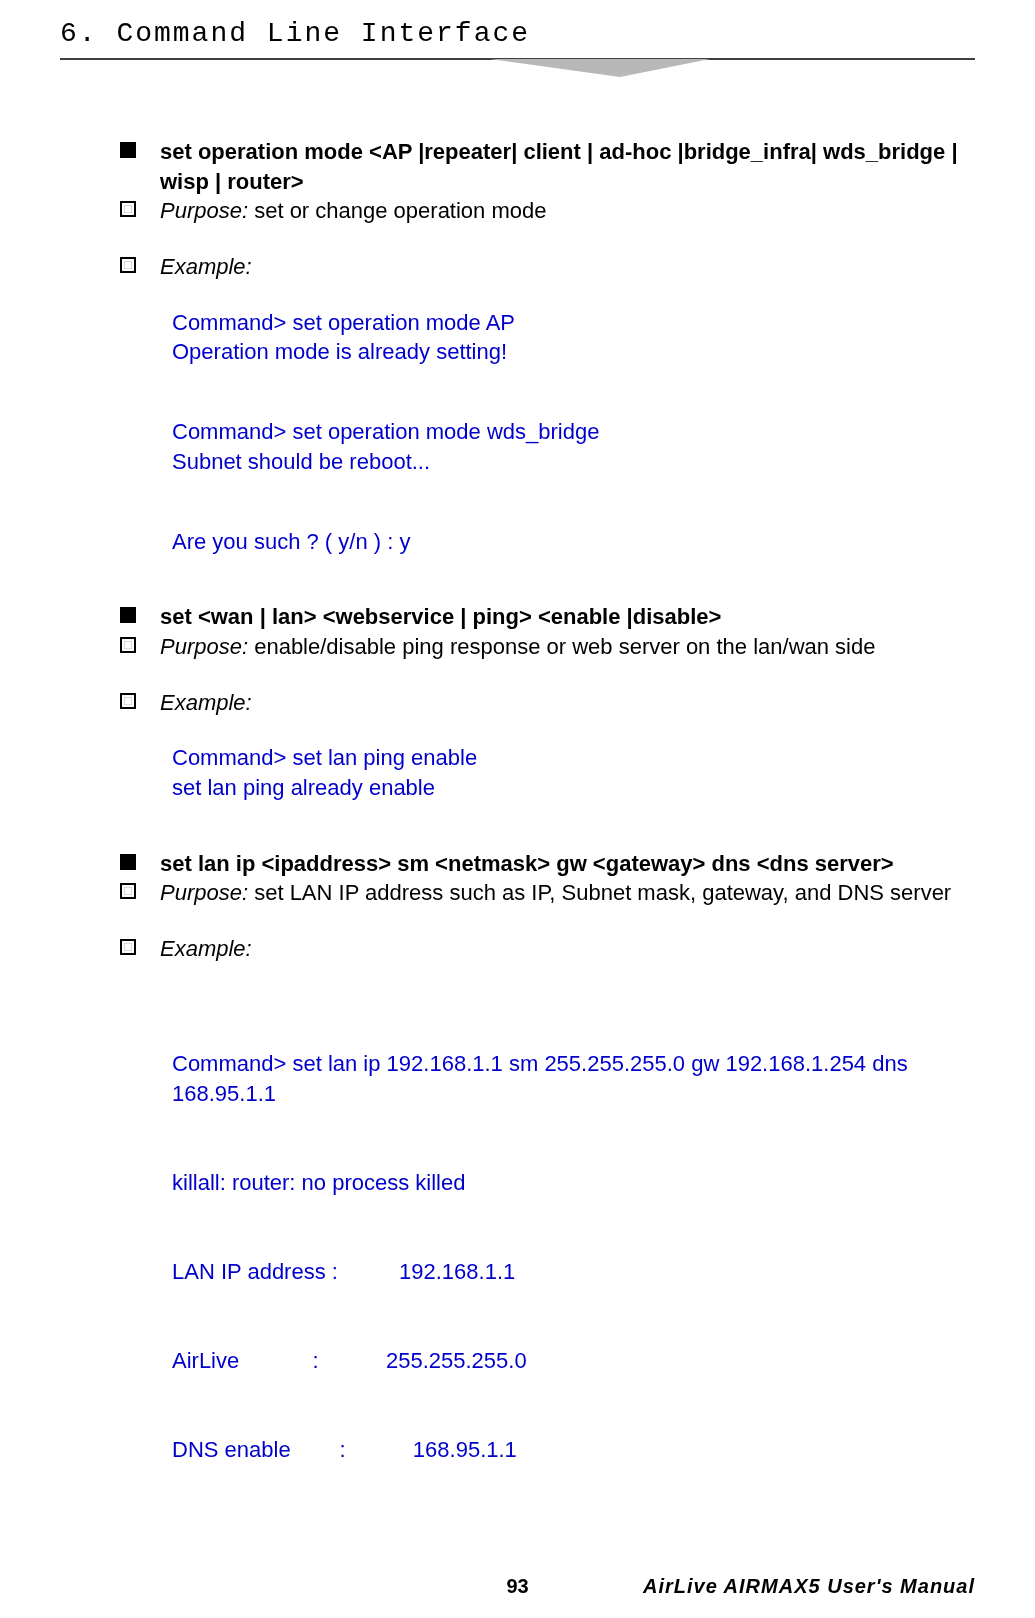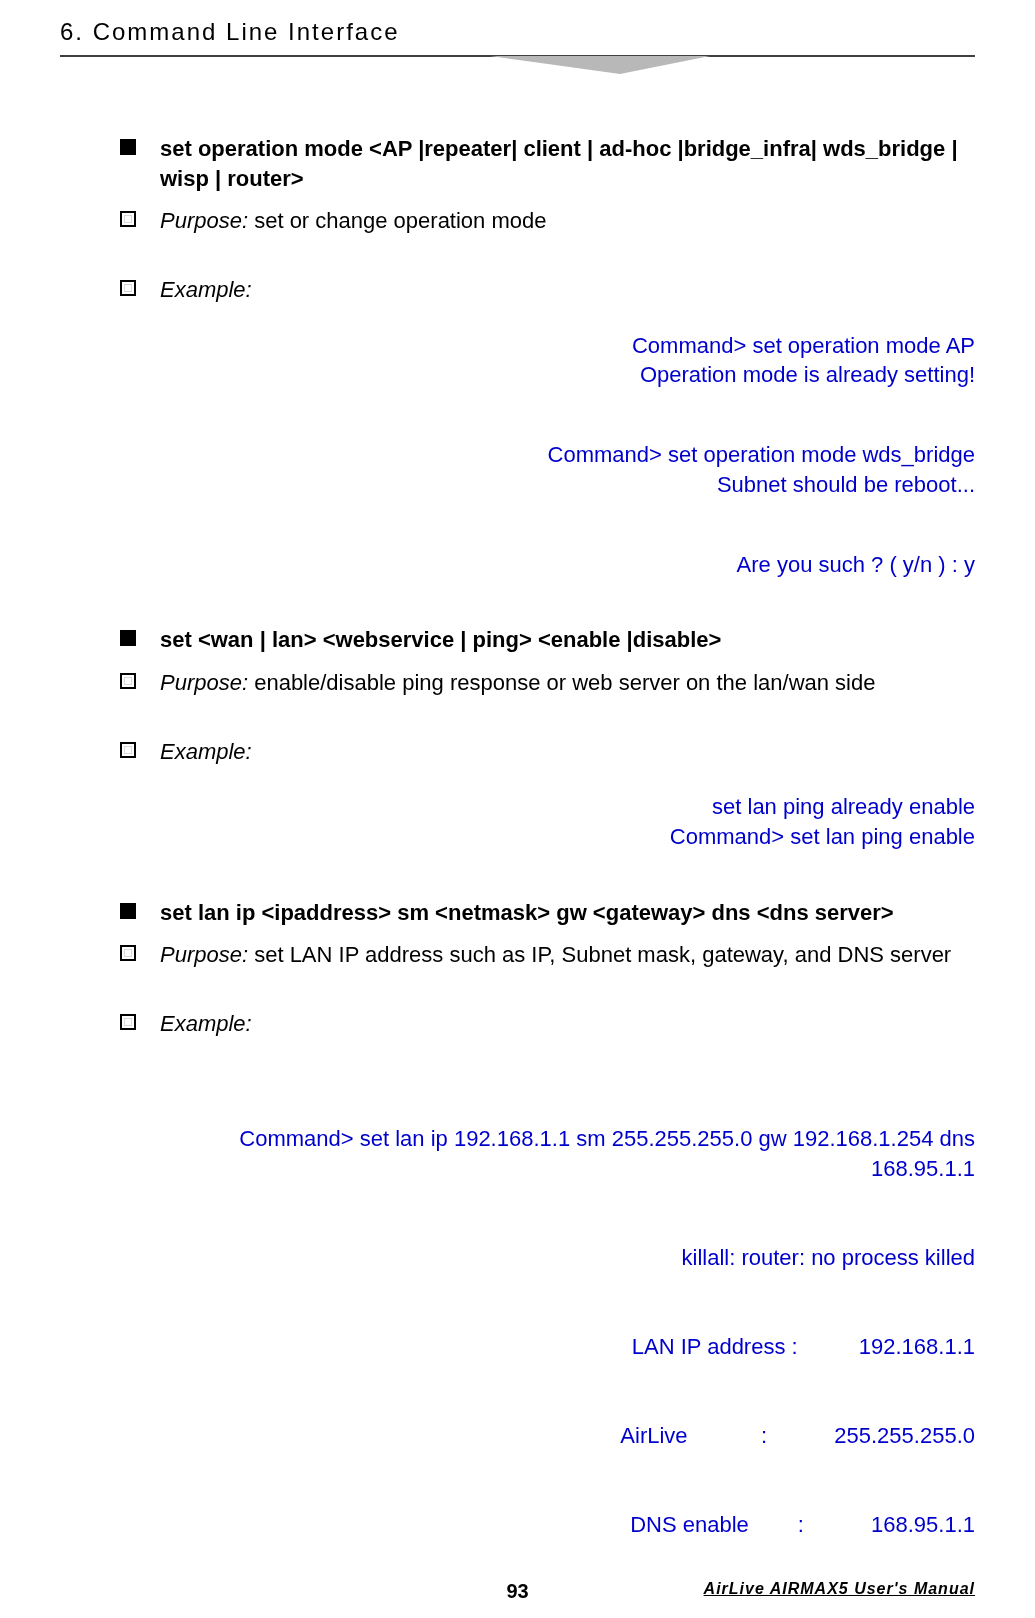--- a/index.html
+++ b/index.html
@@ -23,64 +23,65 @@
   .header {
     display: flex;
     justify-content: space-between;
     align-items: flex-start;
   }
   .logo-wrap {
     width: 270px;
   }
   .logo-svg { display:block; }
   .chapter {
-    font-size: 24px;
+    font-size: 28px;
     letter-spacing: 2px;
     margin-top: -2px;
+    font-family: Liberation Mono, monospace;
   }
   .header-rule {
     margin-top: 6px;
     height: 28px;
   }
   .content {
     margin-left: 60px;
     margin-top: 50px;
     font-size: 22px;
     line-height: 1.35;
   }
   .cmd-block { margin-bottom: 46px; }
-  .row { display: flex; align-items: flex-start; margin-top: 13px; }
+  .row { display: flex; align-items: flex-start; }
   .bullet-sq-filled {
     width: 16px; height: 16px; background:#000; margin-top:5px; margin-right: 24px; flex: none;
   }
   .bullet-sq-hollow {
     width: 16px; height: 16px; border:2px solid #000; box-sizing:border-box;
     margin-top:5px; margin-right: 24px; flex: none; position:relative;
   }
   .bullet-sq-hollow::after{
     content:""; position:absolute; left:2px; top:2px; right:2px; bottom:2px;
     border:1px solid #000; opacity:.15;
   }
   .italic { font-style: italic; }
   .blue { color: #0000cc; }
-  .example-body { margin-left: 52px; margin-top: 26px; text-align: right; }
+  .example-body { margin-left: 52px; margin-top: 26px; }
   .spacer-sm { height: 26px; }
   .spacer-md { height: 50px; }
   .footer {
     position: absolute;
     bottom: 20px;
     left: 0; right: 0;
     padding: 0 60px;
     display: flex;
     justify-content: space-between;
     align-items: baseline;
     margin-top: 11px;
   }
   .page-num { font-weight: bold; font-size: 20px; margin: 0 auto; position:absolute; left:50%; transform:translateX(-50%);}
-  .manual { font-style: italic; font-weight: bold; font-size: 16px; letter-spacing: 1px; margin-left:auto;text-decoration:underline;}
+  .manual { font-style: italic; font-weight: bold; font-size: 20px; letter-spacing: 1px; margin-left:auto;}
   .cmd-title { font-weight: bold; }
 </style>
 </head>
 <body>
 
 <div class="page">
 
   <div class="header">
     <div class="chapter">6.   Command  Line  Interface</div>
   </div>
@@ -129,22 +130,22 @@
         <div class="purpose-line">
           <span class="italic">Purpose:</span><span>   enable/disable ping response or web server on the lan/wan side</span>
         </div>
       </div>
       <div class="spacer-sm"></div>
       <div class="row">
         <div class="bullet-sq-hollow"></div>
         <div class="italic">Example:</div>
       </div>
       <div class="example-body blue">
+        <div>Command&gt; set lan ping enable</div>
         <div>set lan ping already enable</div>
-        <div>Command&gt; set lan ping enable</div>
       </div>
     </div>
 
     <div class="cmd-block">
       <div class="row">
         <div class="bullet-sq-filled"></div>
         <div class="cmd-title">set lan ip &lt;ipaddress&gt; sm &lt;netmask&gt; gw &lt;gateway&gt; dns &lt;dns server&gt;</div>
       </div>
       <div class="row">
         <div class="bullet-sq-hollow"></div>

